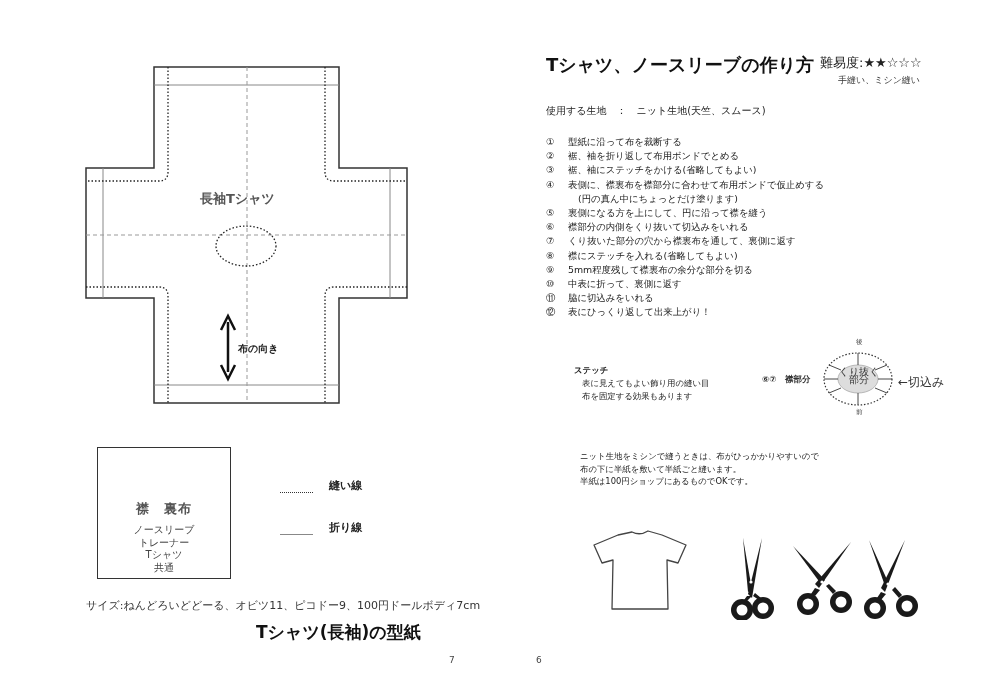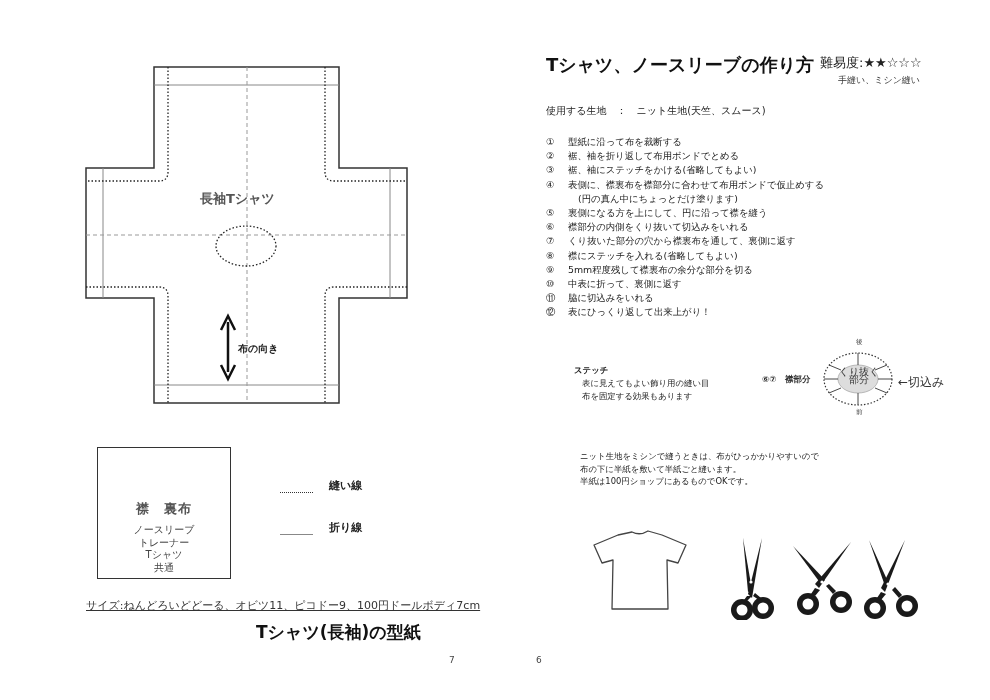--- a/index.html
+++ b/index.html
@@ -8,21 +8,21 @@
   .pattern-label{position:absolute;left:200px;top:190px;font-size:13px;font-weight:bold;color:#555;}
   .grain-label{position:absolute;left:238px;top:342px;font-size:10px;font-weight:bold;color:#222;}
   .collar-box{position:absolute;left:97px;top:447px;width:134px;height:132px;border:1.5px solid #333;box-sizing:border-box;text-align:center;}
   .collar-title{margin-top:52px;font-size:13px;font-weight:bold;color:#555;letter-spacing:1px;}
   .collar-title span{display:inline-block;}
   .collar-sub{margin-top:6px;font-size:10px;line-height:12.5px;color:#444;}
   .legend-row{position:absolute;left:280px;font-size:11px;font-weight:bold;display:flex;align-items:flex-end;}
   .legend-row .line{width:33px;margin-right:16px;}
   .legend-row .dotline{border-top:1.5px dotted #333;}
   .legend-row .solidline{border-top:1px solid #888;}
-  .size-text{position:absolute;left:86px;top:598px;font-size:11px;color:#333;text-decoration:underline;}
+  .size-text{position:absolute;left:86px;top:598px;font-size:11px;color:#333;}
   .page-title{position:absolute;left:256px;top:621px;font-size:17px;font-weight:bold;color:#111;}
   .page-num{position:absolute;top:655px;font-size:9px;color:#444;}
   .main-title{position:absolute;left:546px;top:53px;font-size:18px;font-weight:bold;color:#111;}
   .difficulty{position:absolute;left:820px;top:54px;font-size:13px;color:#222;}
   .methods{position:absolute;left:838px;top:74px;font-size:9px;color:#333;}
   .fabric{position:absolute;left:546px;top:104px;font-size:10px;color:#222;white-space:pre;}
   .steps{position:absolute;left:546px;top:135px;font-size:9.4px;color:#222;line-height:14.2px;}
   .step{display:flex;white-space:nowrap;}
   .step .num{width:22px;display:inline-block;}
   .step.cont{padding-left:32px;}

